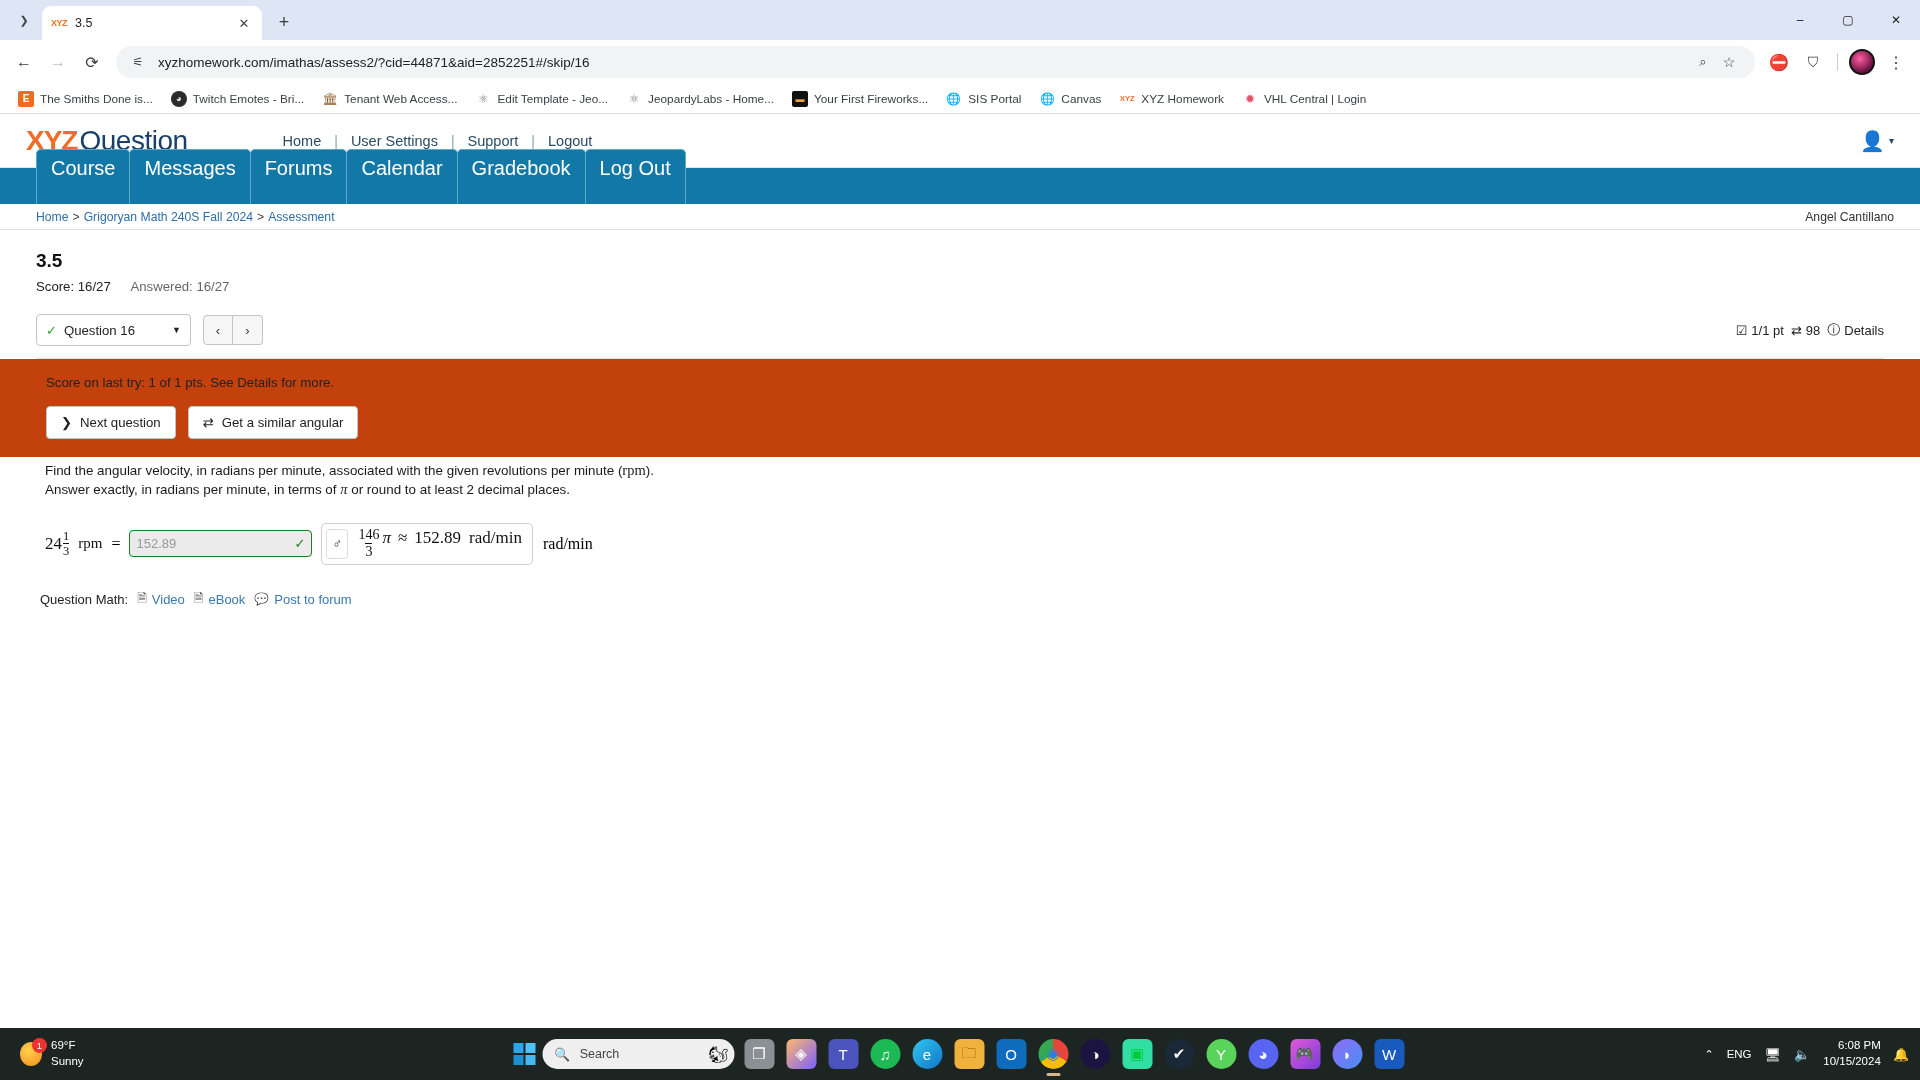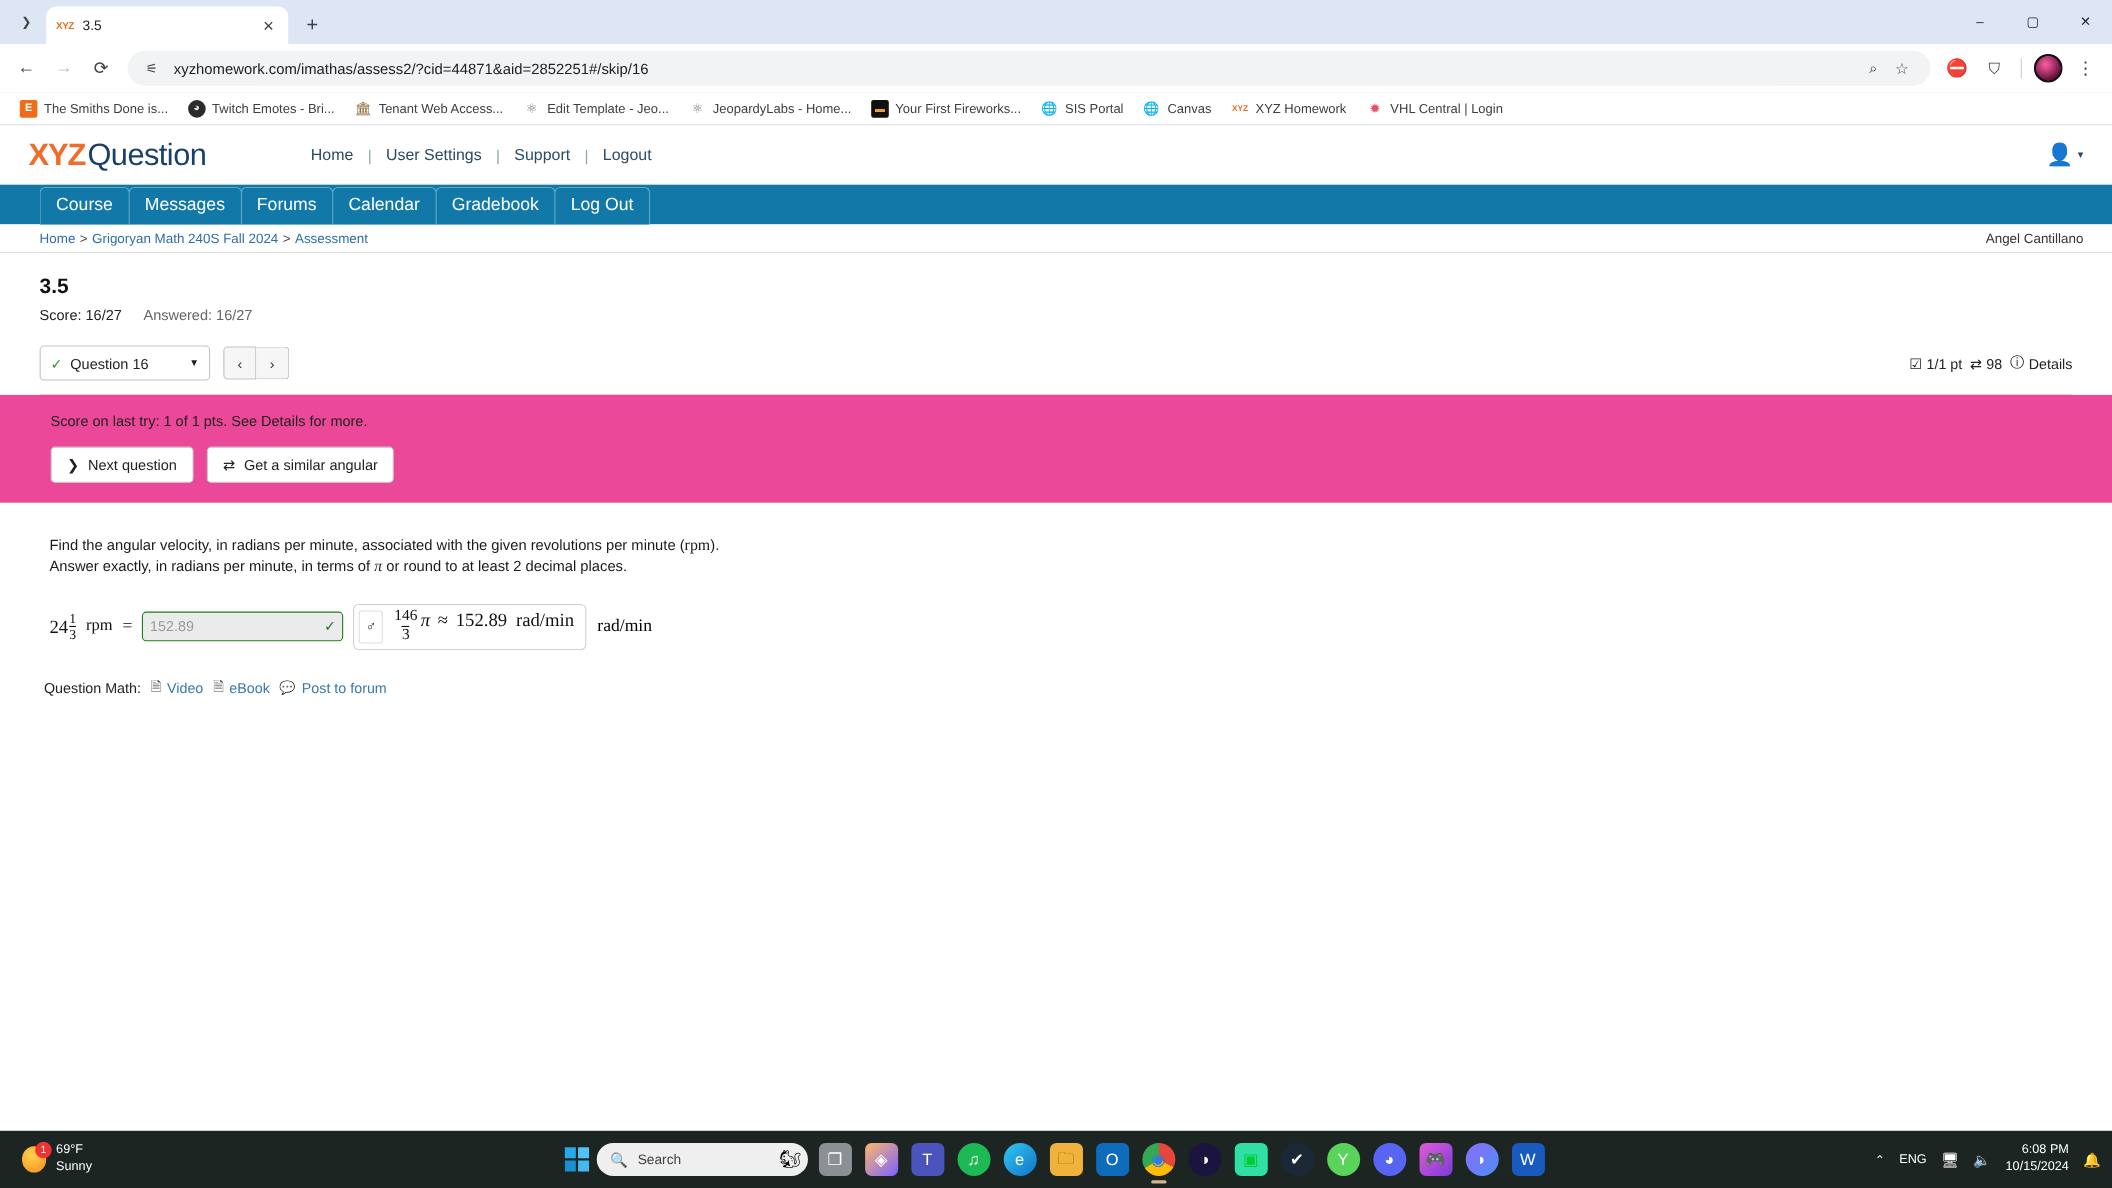--- a/index.html
+++ b/index.html
@@ -58,22 +58,22 @@
   .logo { display: flex; align-items: baseline; gap: 2px; }
   .logo-xyz { font-size: 28px; font-weight: bold; color: #ef6c2a; letter-spacing: -1px; font-family: "Liberation Sans", sans-serif; }
   .logo-hw { font-size: 28px; color: #1b3f6b; letter-spacing: -0.5px; }
   .hdr-nav { display: flex; align-items: center; gap: 13px; margin-left: 95px; }
   .hdr-link { font-size: 14.5px; color: #2c4a63; }
   .hdr-sep { color: #8aa; font-size: 14px; }
   .hdr-user { margin-left: auto; display: flex; align-items: center; gap: 4px; color: #2c4a63; }
 
   .navbar { background: #1278a8; height: 36px; display: flex; align-items: flex-end; padding-left: 36px; }
   .navtab {
-    background: #1278a8; color: #fff; font-size: 16px;
-    padding: 7px 14px 8px 14px; border-radius: 5px 5px 0 0;
+    background: #1278a8; color: #fff; font-size: 20px;
+    padding: 7px 14px 24px 14px; border-radius: 5px 5px 0 0;
     border-left: 1px solid #5fa9c8; border-top: 1px solid #5fa9c8; border-right: 1px solid #5fa9c8;
     margin-right: -1px;
   }
 
   .crumbbar { background: #fff; height: 26px; display: flex; align-items: center; padding: 0 26px 0 36px; border-bottom: 1px solid #dfdfdf;}
   .crumb { font-size: 12.2px; color: #2f6ea5; }
   .crumb.sep { color: #444; margin: 0 4px; }
   .crumb.last { color: #2f6ea5; }
   .crumb-user { margin-left: auto; font-size: 12.2px; color: #333; }
 
@@ -104,30 +104,30 @@
     width: 30px; height: 30px; background: #f6f6f6; border: 1px solid #c4c4c4;
     display: flex; align-items: center; justify-content: center; font-size: 13px; color: #333;
   }
   .arrow-btn.left { border-radius: 4px 0 0 4px; }
   .arrow-btn.right { border-radius: 0 4px 4px 0; border-left: none; }
   .qnav-right { margin-left: auto; display: flex; align-items: center; gap: 7px; font-size: 13px; color: #222; }
   .qnav-right .grp { display: flex; align-items: center; gap: 4px; }
 
   .qdivider { border-bottom: 1px solid #e0e0e0; margin: 12px 0 0 0; }
 
-  .result-panel { background: #ec4899; padding: 16px 20px 18px 20px; margin-top: 0; }
+  .result-panel { background: #c2410c; padding: 16px 20px 18px 20px; margin-top: 0; }
   .result-text { font-size: 13.2px; color: #222; }
   .result-btns { display: flex; gap: 12px; margin-top: 16px; }
   .result-btn {
     background: #fff; border: 1px solid #c4c4c4; border-radius: 4px;
     padding: 8px 14px; font-size: 13.2px; color: #222;
     display: flex; align-items: center; gap: 8px;
   }
 
-  .qbody { padding: 30px 36px 0 45px; }
+  .qbody { padding: 4px 36px 0 45px; }
   .qtext { font-size: 13.4px; color: #1a1a1a; line-height: 1.33; max-width: 640px; }
   .qtext .mathrm { font-family: "Liberation Serif", serif; font-size: 14.5px; }
   .qtext .pi { font-family: "Liberation Serif", serif; font-style: italic; font-size: 14.5px; }
 
   .ansrow { display: flex; align-items: center; gap: 0; margin-top: 23px; font-family: "Liberation Serif", serif; }
   .mixnum { display: flex; align-items: center; font-size: 17px; color: #111; }
   .frac { display: inline-flex; flex-direction: column; align-items: center; margin: 0 1px; line-height: 1; }
   .frac .num { font-size: 12.5px; padding-bottom: 1px; }
   .frac .den { font-size: 12.5px; border-top: 1.2px solid #111; padding-top: 1px; }
   .unit-rpm { font-size: 15px; margin-left: 8px; }

